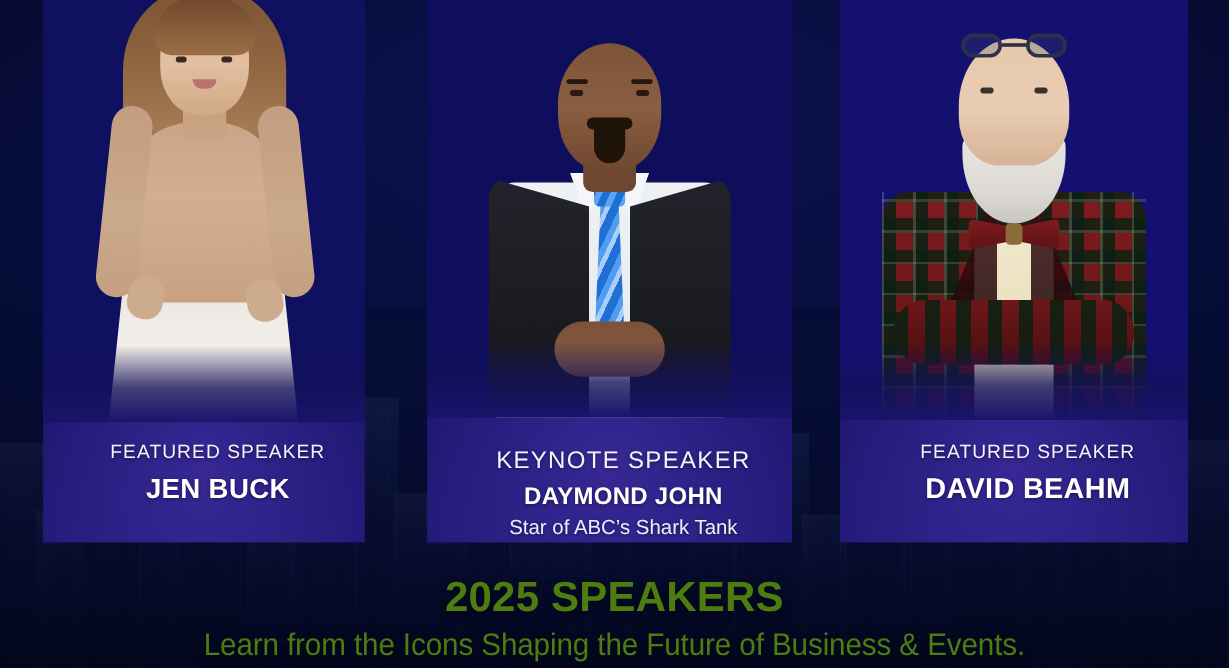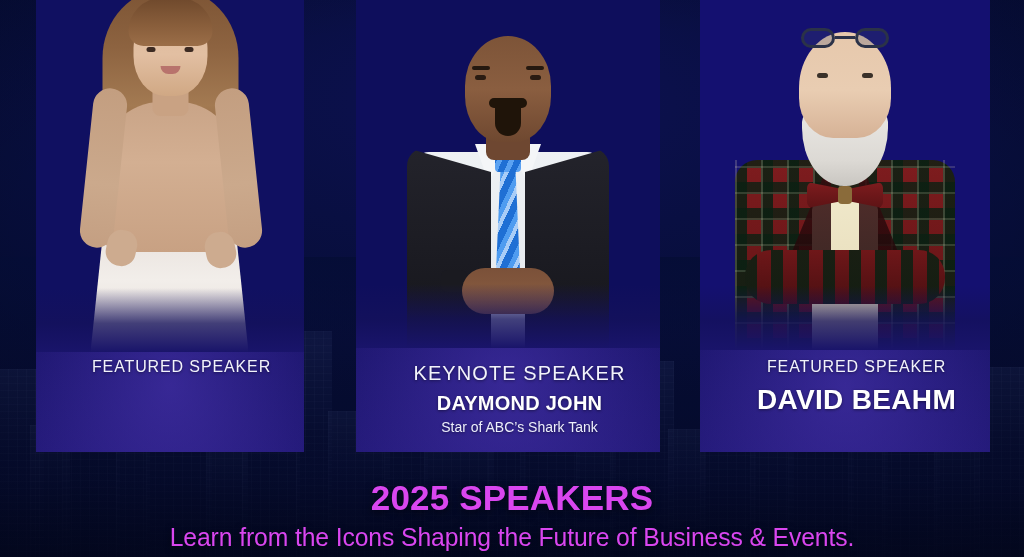--- a/index.html
+++ b/index.html
@@ -311,21 +311,21 @@
   
   .photo-foot{
     position:absolute; left:0; right:0; bottom:0; height:64px;
     background:linear-gradient(180deg, rgba(20,17,92,0) 0%, rgba(20,17,92,.78) 55%, #19146a 100%);
   }
 
   
   .caption{
     position:absolute; left:0; right:0;
     text-align:center; color:#fff;
-    padding:5px 8px;
+    padding:16px 8px;
     text-shadow:0 1px 3px rgba(0,0,0,.45);
     margin-left:23px;
   }
   .caption.k1{ top:352px; }
   .caption.k2{ top:356px; }
   .caption.k3{ top:352px; }
 
   .role{
     font-size:16px; letter-spacing:.055em; font-weight:400;
     color:#f2f3fb; line-height:1.25;
@@ -333,27 +333,27 @@
   .sp-name{
     font-size:23px; font-weight:700; letter-spacing:.012em;
     color:#ffffff; margin-top:6px; line-height:1.18;
   }
   .sp-desc{
     font-size:16.5px; font-weight:400; color:#eceefb;
     margin-top:3px; line-height:1.18;
   }
   .caption.k2 .role{ font-size:20px; }
   .caption.k2 .sp-name{ font-size:20px; }
-  .caption.k2 .sp-desc{ font-size:14px; }
-  .caption.k3 .sp-name{ font-size:28px; }
+  .caption.k2 .sp-desc{ font-size:17px; }
+  .caption.k3 .sp-name{ font-size:24px; }
 
   
   .footer{
     position:absolute; left:0; right:0; bottom:4px;
-    text-align:center; color:#d946ef;
+    text-align:center; color:#4d7c0f;
   }
   .f-title{
     font-size:35px; font-weight:700; letter-spacing:.005em;
     line-height:1.05;
     text-shadow:0 2px 8px rgba(0,0,0,.55);
   }
   .f-sub{
     margin-top:6px;
     font-size:26px; font-weight:400;
     letter-spacing:-.004em;
@@ -415,20 +415,21 @@
           <div class="f1-head"></div>
           <div class="f1-hairfront"></div>
           <div class="f1-eye l"></div>
           <div class="f1-eye r"></div>
           <div class="f1-mouth"></div>
         </div>
         <div class="photo-foot"></div>
       </div>
       <div class="caption k1">
         <div class="role">FEATURED SPEAKER</div>
+        <div class="sp-name">JEN BUCK</div>
       </div>
     </div>
 
     <div class="card c2">
       <div class="card-glow"></div>
       <div class="photo p2">
         <div class="photo-bg"></div>
         <div class="fig2">
           <div class="f2-shirt"></div>
           <div class="f2-collar-l"></div>

